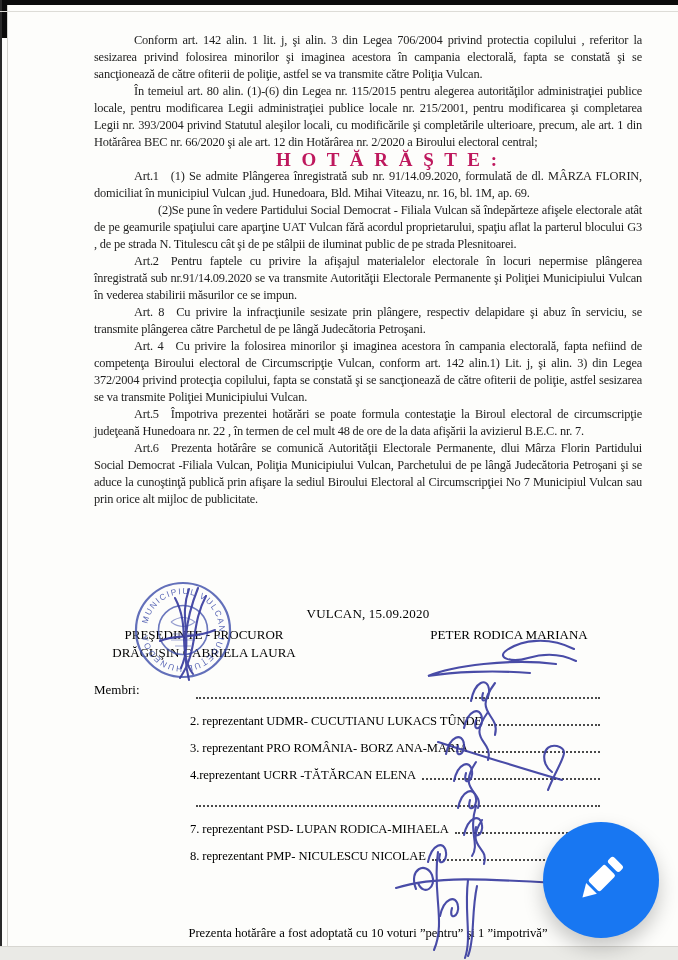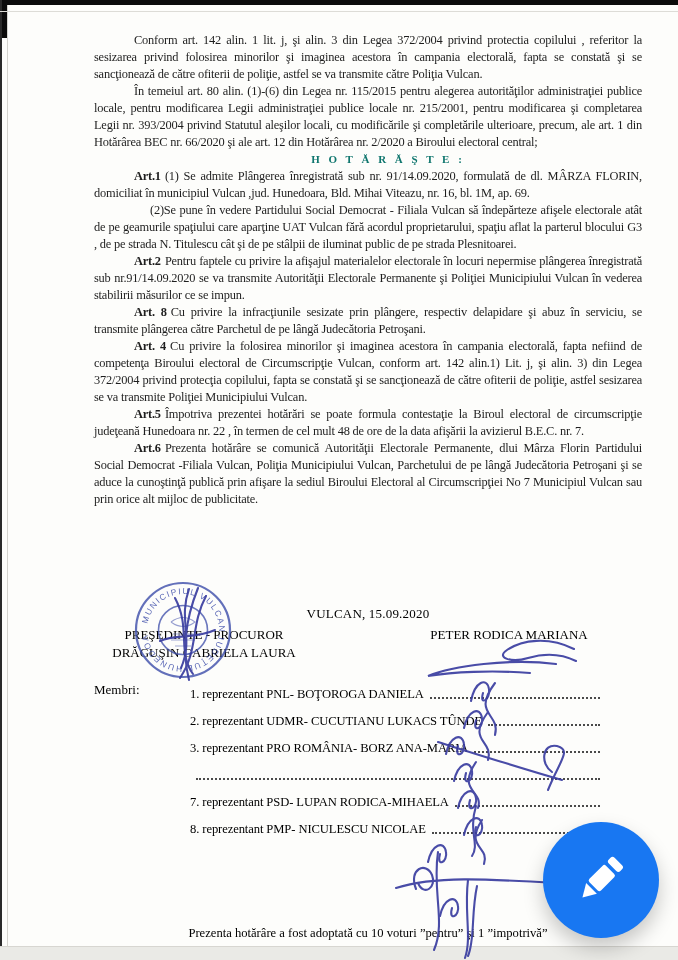--- a/index.html
+++ b/index.html
@@ -18,24 +18,24 @@
   .bottom-strip{position:absolute;left:0;bottom:0;width:678px;height:13px;background:#eaeae6;border-top:1px solid #d7d6d1;}
 
   
   .content{
     position:absolute;left:94px;top:32px;width:548px;
     font-size:12.4px;line-height:17px;letter-spacing:-0.2px;
     text-align:justify;color:#1e1e1e;
   }
   .content p{margin:0;text-indent:40px;}
   .content p.indent2{text-indent:52px;}
-  .art-label{font-weight:bold;margin-right:4px;}
+  .art-label{font-weight:normal;margin-right:12px;}
   .heading{
-    margin:9px 0 10px;text-align:center;font-size:11px;font-weight:bold;
-    letter-spacing:3px;text-indent:0;color:#0f766e;
+    margin:9px 0 10px;text-align:center;font-size:19px;font-weight:bold;
+    letter-spacing:3px;text-indent:0;color:#be185d;
   }
 
   
   .sig-block{position:absolute;left:94px;top:600px;width:548px;height:360px;font-size:13px;color:#000000;}
   .place-date{position:absolute;top:6px;left:0;width:100%;text-align:center;letter-spacing:0.2px;}
   .sign-row{position:absolute;top:26px;left:0;width:100%;}
   .sign-left{position:absolute;left:0;top:0;width:220px;text-align:center;line-height:18px;}
   .sign-right{position:absolute;right:18px;top:0;width:230px;text-align:center;line-height:18px;}
   .members-label{position:absolute;top:82px;left:0;}
   .member-list{position:absolute;top:76px;left:96px;width:412px;}
@@ -57,21 +57,21 @@
 <body>
 
 <div class="edge-top"></div>
 <div class="corner-tl"></div>
 <div class="edge-left"></div>
 <div class="rule-top"></div>
 <div class="rule-left"></div>
 <div class="bottom-strip"></div>
 
 <div class="content">
-  <p>Conform art. 142 alin. 1  lit. j,  şi alin. 3 din  Legea 372/2004 privind protectia copilului , referitor la  sesizarea privind  folosirea minorilor şi imaginea acestora în campania electorală, fapta se constată şi se sancţionează de către ofiterii de poliţie, astfel  se va transmite către Poliţia Vulcan.</p>
+  <p>Conform art. 142 alin. 1  lit. j,  şi alin. 3 din  Legea 706/2004 privind protectia copilului , referitor la  sesizarea privind  folosirea minorilor şi imaginea acestora în campania electorală, fapta se constată şi se sancţionează de către ofiterii de poliţie, astfel  se va transmite către Poliţia Vulcan.</p>
   <p>În temeiul art. 80 alin. (1)-(6)  din   Legea nr. 115/2015 pentru alegerea autorităţilor administraţiei publice locale, pentru modificarea Legii administraţiei publice locale nr. 215/2001, pentru modificarea şi completarea Legii   nr. 393/2004 privind Statutul aleşilor locali, cu modificările şi completările ulterioare, precum, ale art. 1 din Hotărârea BEC nr. 66/2020  şi  ale art. 12 din Hotărârea  nr. 2/2020 a Biroului electoral central;</p>
   <p class="heading">H O T Ă R Ă Ş T E :</p>
   <p class="art"><span class="art-label">Art.1</span><span>(1) Se admite Plângerea înregistrată sub nr. 91/14.09.2020, formulată de dl. MÂRZA FLORIN, domiciliat în municipiul Vulcan ,jud. Hunedoara,  Bld. Mihai Viteazu, nr. 16, bl. 1M, ap. 69.</span></p>
   <p class="art indent2"><span class="art-label"></span><span>(2)Se pune în vedere Partidului Social Democrat - Filiala Vulcan să  îndepărteze afişele electorale atât de  pe  geamurile spaţiului care aparţine UAT Vulcan fără acordul proprietarului, spaţiu aflat la parterul blocului G3 , de pe strada N. Titulescu  cât şi de pe stâlpii de iluminat public de pe strada Plesnitoarei.</span></p>
   <p class="art"><span class="art-label">Art.2</span><span>Pentru faptele cu privire la afişajul materialelor electorale în locuri nepermise plângerea înregistrată sub nr.91/14.09.2020 se va transmite Autorităţii Electorale Permanente şi Poliţiei Municipiului Vulcan  în vederea stabilirii măsurilor ce se impun.</span></p>
   <p class="art"><span class="art-label">Art. 8</span><span>Cu privire la infracţiunile sesizate prin plângere, respectiv delapidare şi abuz în serviciu,  se transmite plângerea către Parchetul de pe lângă Judecătoria Petroşani.</span></p>
   <p class="art"><span class="art-label">Art. 4</span><span>Cu privire la  folosirea minorilor şi  imaginea acestora  în campania electorală, fapta nefiind  de competenţa Biroului electoral de Circumscripţie Vulcan, conform art. 142 alin.1) Lit. j,  şi alin. 3) din  Legea 372/2004 privind protecţia copilului,  fapta se constată şi se sancţionează de către ofiterii de poliţie, astfel sesizarea  se va transmite  Poliţiei Municipiului Vulcan.</span></p>
   <p class="art"><span class="art-label">Art.5</span><span>Împotriva prezentei hotărări se poate formula contestaţie la Biroul electoral de circumscripţie judeţeană Hunedoara  nr. 22 , în termen de cel mult 48 de ore de la data afişării la avizierul B.E.C. nr. 7.</span></p>
   <p class="art"><span class="art-label">Art.6</span><span>Prezenta hotărâre se comunică Autorităţii Electorale Permanente, dlui Mârza Florin Partidului Social Democrat -Filiala Vulcan, Poliţia Municipiului Vulcan, Parchetului de pe lângă Judecătoria Petroşani  şi se aduce la cunoştinţă publică prin afişare la sediul Biroului Electoral al Circumscripţiei No 7 Municipiul Vulcan  sau prin orice alt mijloc de publicitate.</span></p>
 </div>
@@ -83,29 +83,32 @@
       <div>PREŞEDINTE - PROCUROR</div>
       <div>DRĂGUŞIN GABRIELA LAURA</div>
     </div>
     <div class="sign-right">
       <div>PETER RODICA MARIANA</div>
     </div>
   </div>
   <div class="members-label">Membri:</div>
   <div class="member-list">
     <div class="member-row">
-        <span class="member-text">1. reprezentant PNL- BOŢOROGA DANIELA</span>
         <span class="leader"></span>
       </div>
     <div class="member-row">
         <span class="member-text">2. reprezentant UDMR- CUCUTIANU LUKACS TÛNDE</span>
         <span class="leader"></span>
       </div>
     <div class="member-row">
         <span class="member-text">3. reprezentant PRO ROMÂNIA- BORZ ANA-MARIA</span>
+        <span class="leader"></span>
+      </div>
+    <div class="member-row">
+        <span class="member-text">4.reprezentant UCRR -TĂTĂRCAN ELENA</span>
         <span class="leader"></span>
       </div>
     <div class="member-row">
         <span class="leader"></span>
       </div>
     <div class="member-row">
         <span class="member-text">7. reprezentant PSD- LUPAN RODICA-MIHAELA</span>
         <span class="leader"></span>
       </div>
     <div class="member-row">

